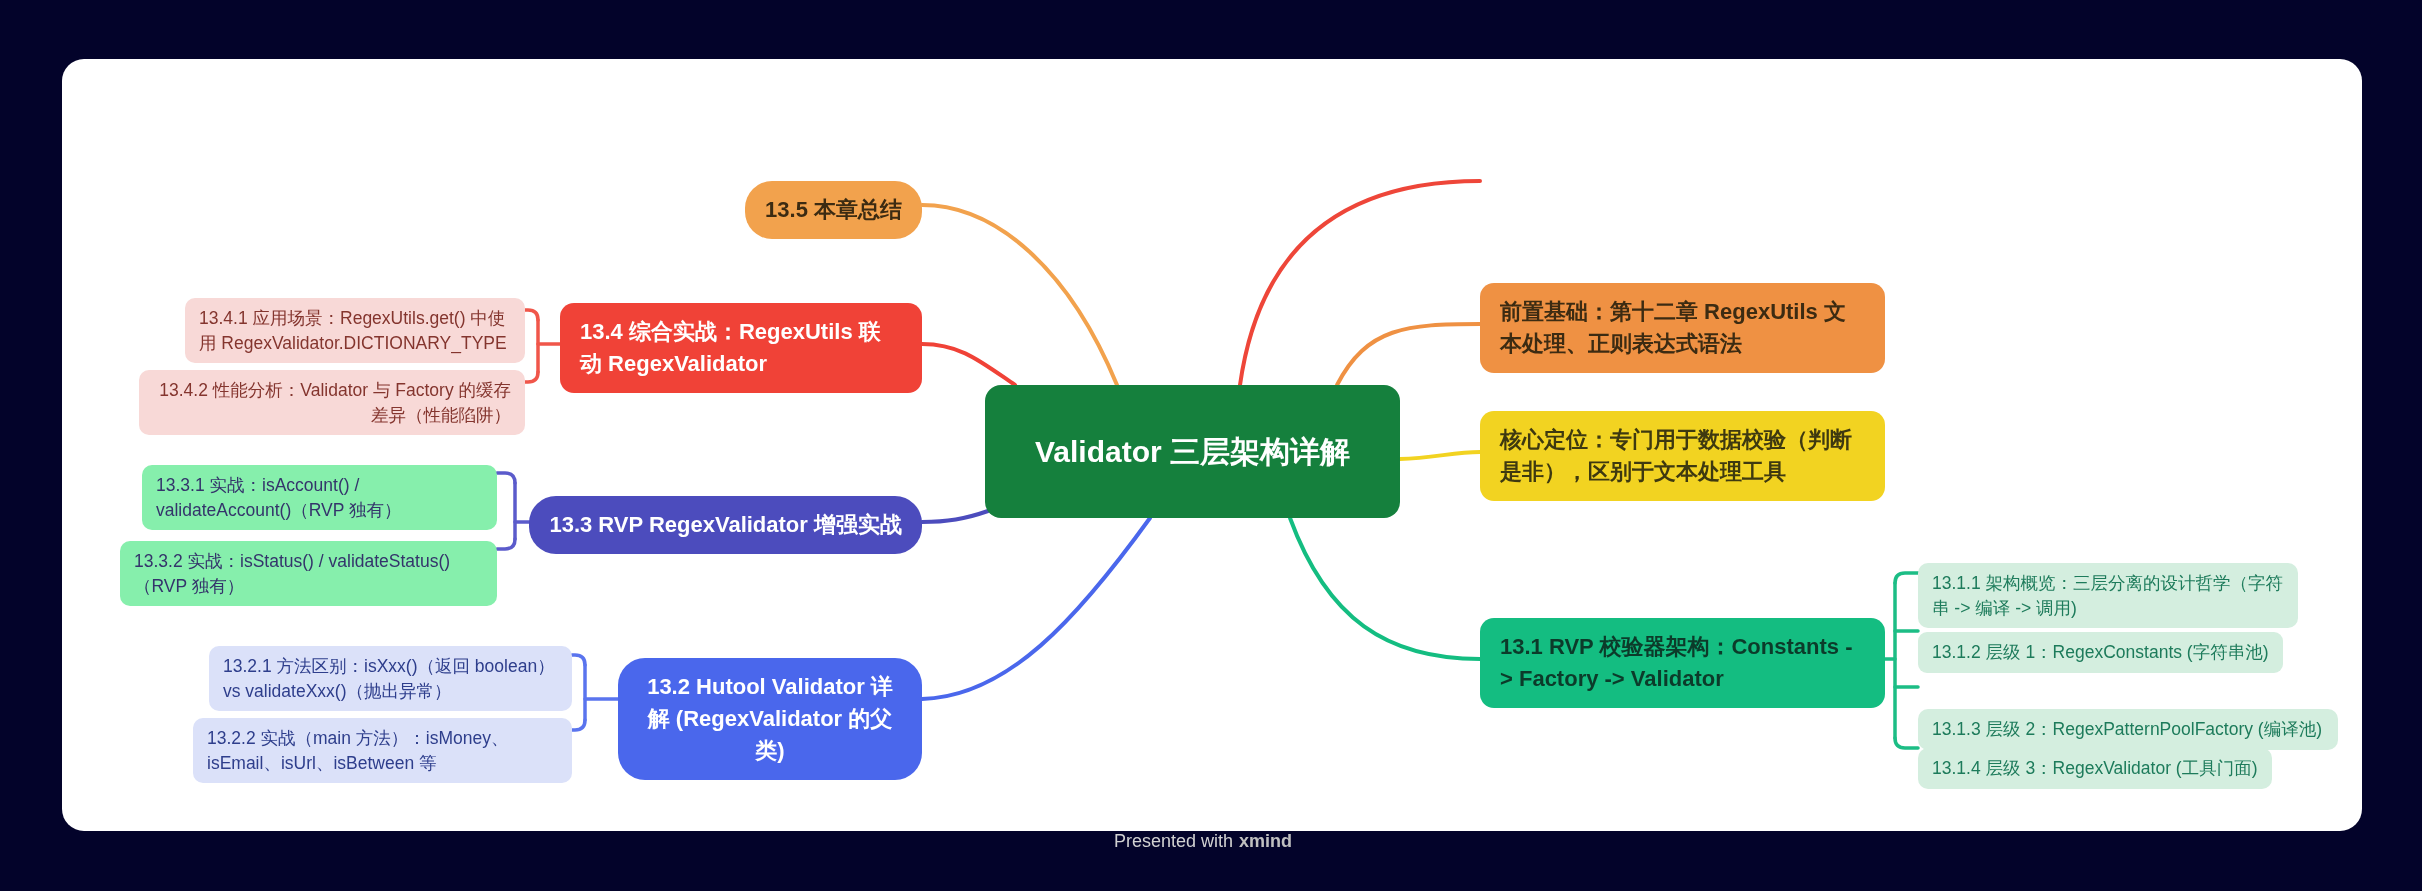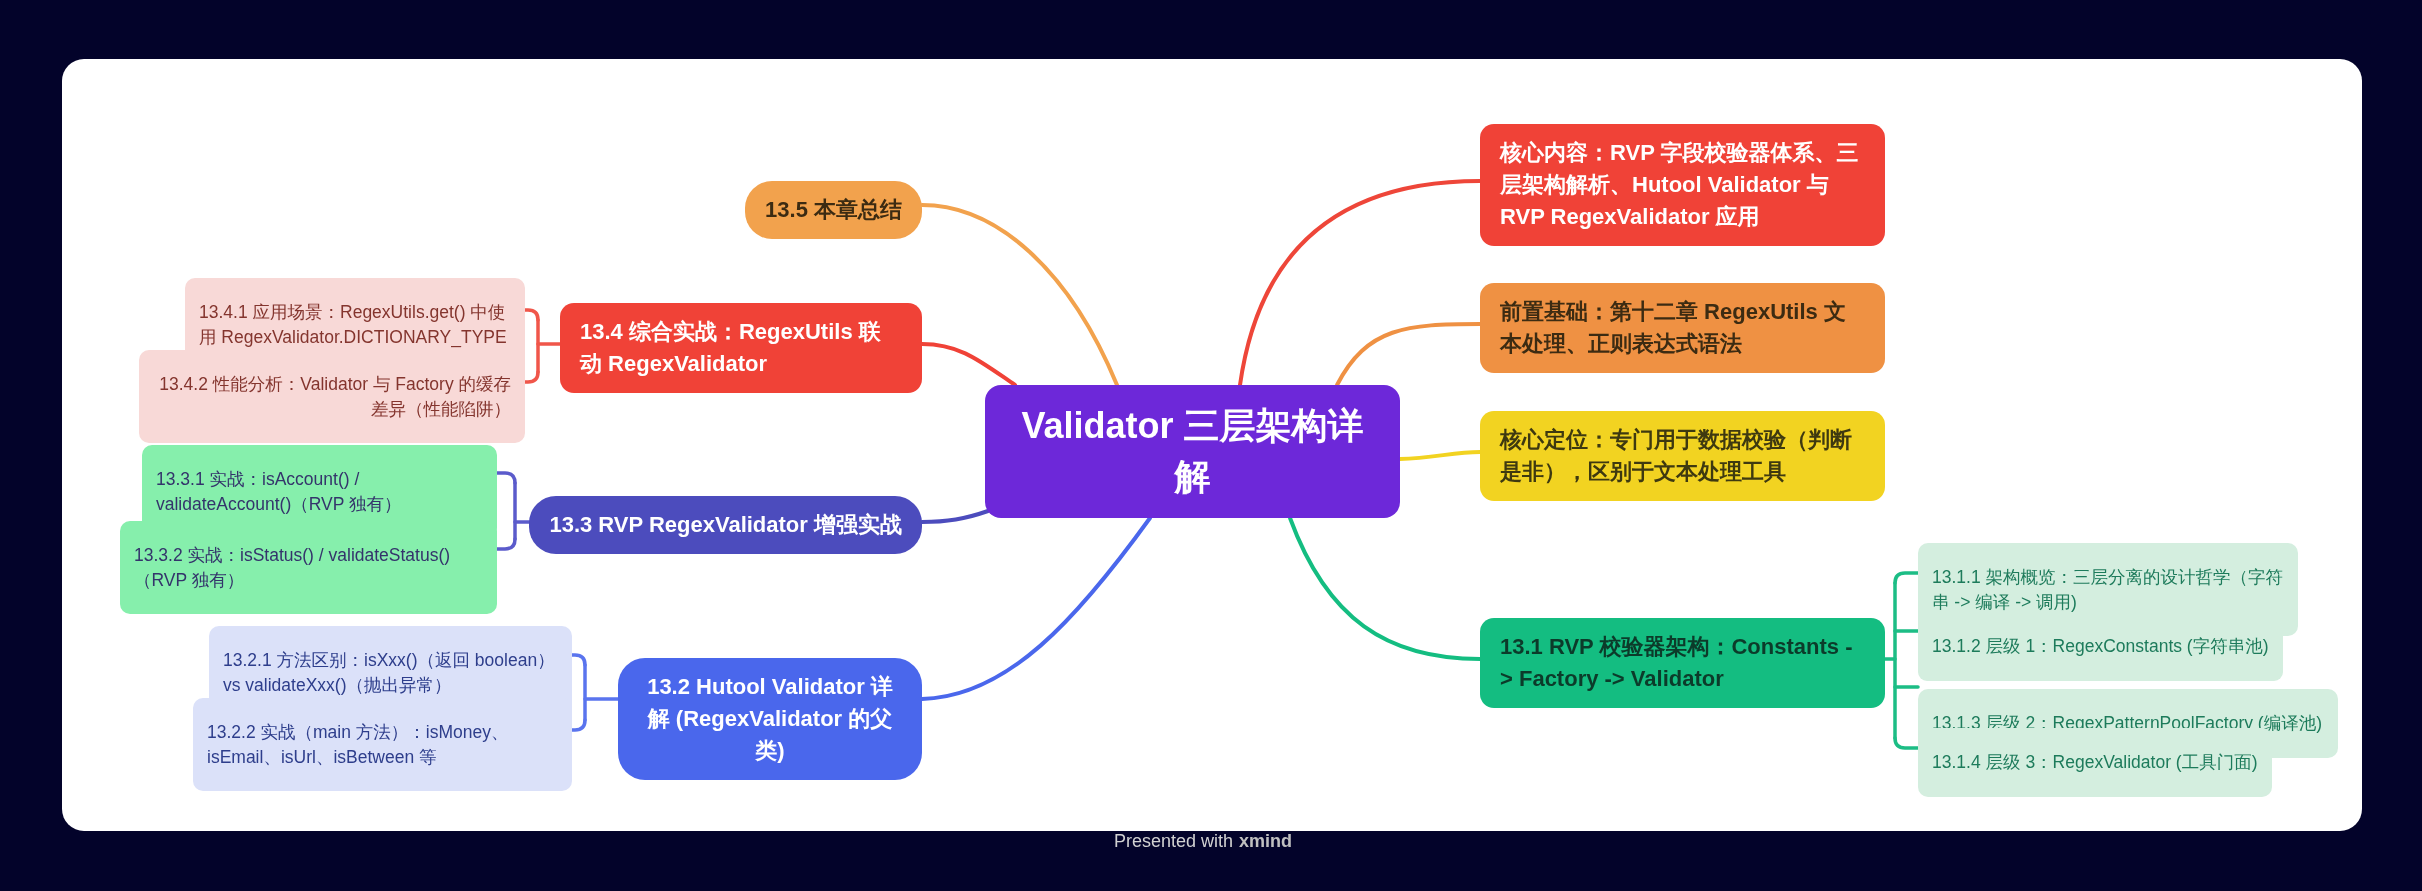--- a/index.html
+++ b/index.html
@@ -7,26 +7,26 @@
         font-family:"Liberation Sans","DejaVu Sans",sans-serif;}
   .canvas{position:absolute;left:62px;top:59px;width:2300px;height:772px;background:#ffffff;
           border-radius:22px;}
   .connectors{position:absolute;left:0;top:0;width:2300px;height:772px;pointer-events:none;}
   .connectors path{fill:none;stroke-linecap:round;}
 
   .node{position:absolute;box-sizing:border-box;}
   .main-topic{border-radius:14px;font-weight:700;font-size:22px;line-height:1.45;
               padding:13px 20px;text-align:left;}
   .child-topic{border-radius:10px;font-weight:400;font-size:17.5px;line-height:1.4;
-               padding:22px 14px;text-align:left;}
+               padding:8px 14px;text-align:left;margin-top:20px;}
   .center-text{text-align:center;border-radius:27px;}
   .nowrap{white-space:nowrap;}
 
-  .root-topic{left:923px;top:326px;width:415px;min-height:133px;background:#6d28d9;color:#ffffff;
-              border-radius:16px;font-weight:700;font-size:36px;line-height:1.4;
+  .root-topic{left:923px;top:326px;width:415px;min-height:133px;background:#15803d;color:#ffffff;
+              border-radius:16px;font-weight:700;font-size:30px;line-height:1.4;
               display:flex;align-items:center;justify-content:center;text-align:center;
               padding:14px 28px;}
 
   .red-main{background:#f04237;color:#ffffff;}
   .orange-main{background:#ef9143;color:#3c2b12;}
   .yellow-main{background:#f2d321;color:#3e3910;}
   .green-main{background:#14bd81;color:#0c3b2a;}
   .orange2-main{background:#f2a24d;color:#3c2b12;}
   .indigo-main{background:#4c4cbd;color:#ffffff;}
   .blue-main{background:#4a67ec;color:#ffffff;}
@@ -84,21 +84,20 @@
       <g stroke="#5a74ee" stroke-width="3.5">
         <path d="M 556,640 L 523,640"></path>
         <path d="M 523,606 L 523,661"></path>
         <path d="M 523,606 Q 523,596 513,596 L 510,596"></path>
         <path d="M 523,661 Q 523,671 513,671 L 510,671"></path>
       </g>
     </svg>
 
     <div class="node root-topic">Validator 三层架构详解</div>
 
-    <div class="node main-topic red-main" style="left:1418px;top:65px;width:405px;">核心内容：RVP 字段校验器体系、三层架构解析、Hutool Validator 与 RVP RegexValidator 应用</div>
     <div class="node main-topic orange-main" style="left:1418px;top:224px;width:405px;">前置基础：第十二章 RegexUtils 文本处理、正则表达式语法</div>
     <div class="node main-topic yellow-main" style="left:1418px;top:352px;width:405px;">核心定位：专门用于数据校验（判断是非），区别于文本处理工具</div>
     <div class="node main-topic green-main" style="left:1418px;top:559px;width:405px;">13.1 RVP 校验器架构：Constants -&gt; Factory -&gt; Validator</div>
 
     <div class="node child-topic mint-child" style="left:1856px;top:484px;width:380px;">13.1.1 架构概览：三层分离的设计哲学（字符串 -&gt; 编译 -&gt; 调用)</div>
     <div class="node child-topic mint-child nowrap" style="left:1856px;top:553px;border-radius:9px;">13.1.2 层级 1：RegexConstants (字符串池)</div>
     <div class="node child-topic mint-child" style="left:1856px;top:630px;width:420px;">13.1.3 层级 2：RegexPatternPoolFactory (编译池)</div>
     <div class="node child-topic mint-child nowrap" style="left:1856px;top:669px;">13.1.4 层级 3：RegexValidator (工具门面)</div>
 
     <div class="node main-topic orange2-main center-text nowrap" style="right:1440px;top:122px;">13.5 本章总结</div>

